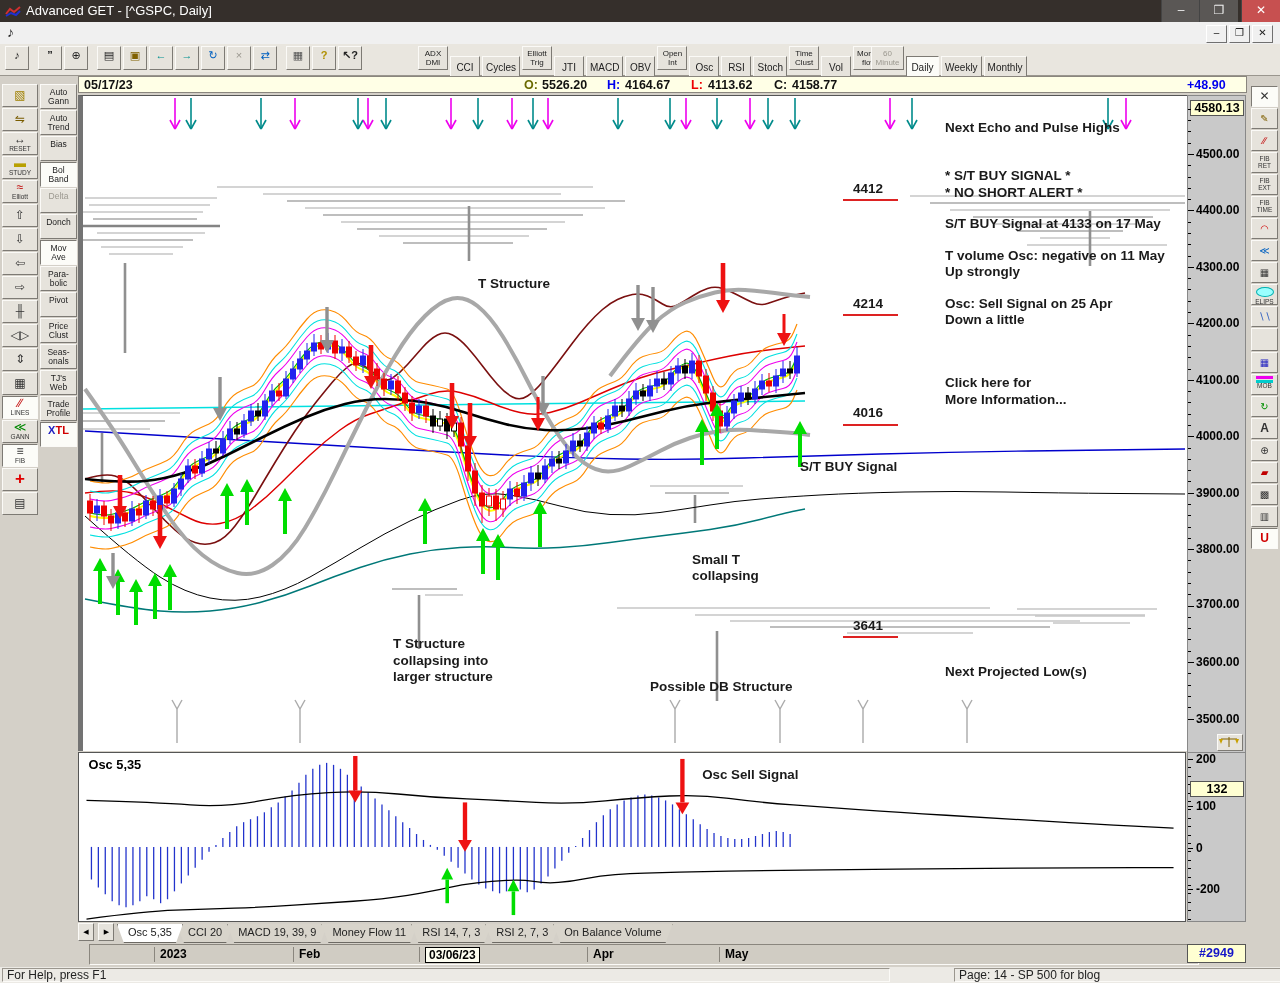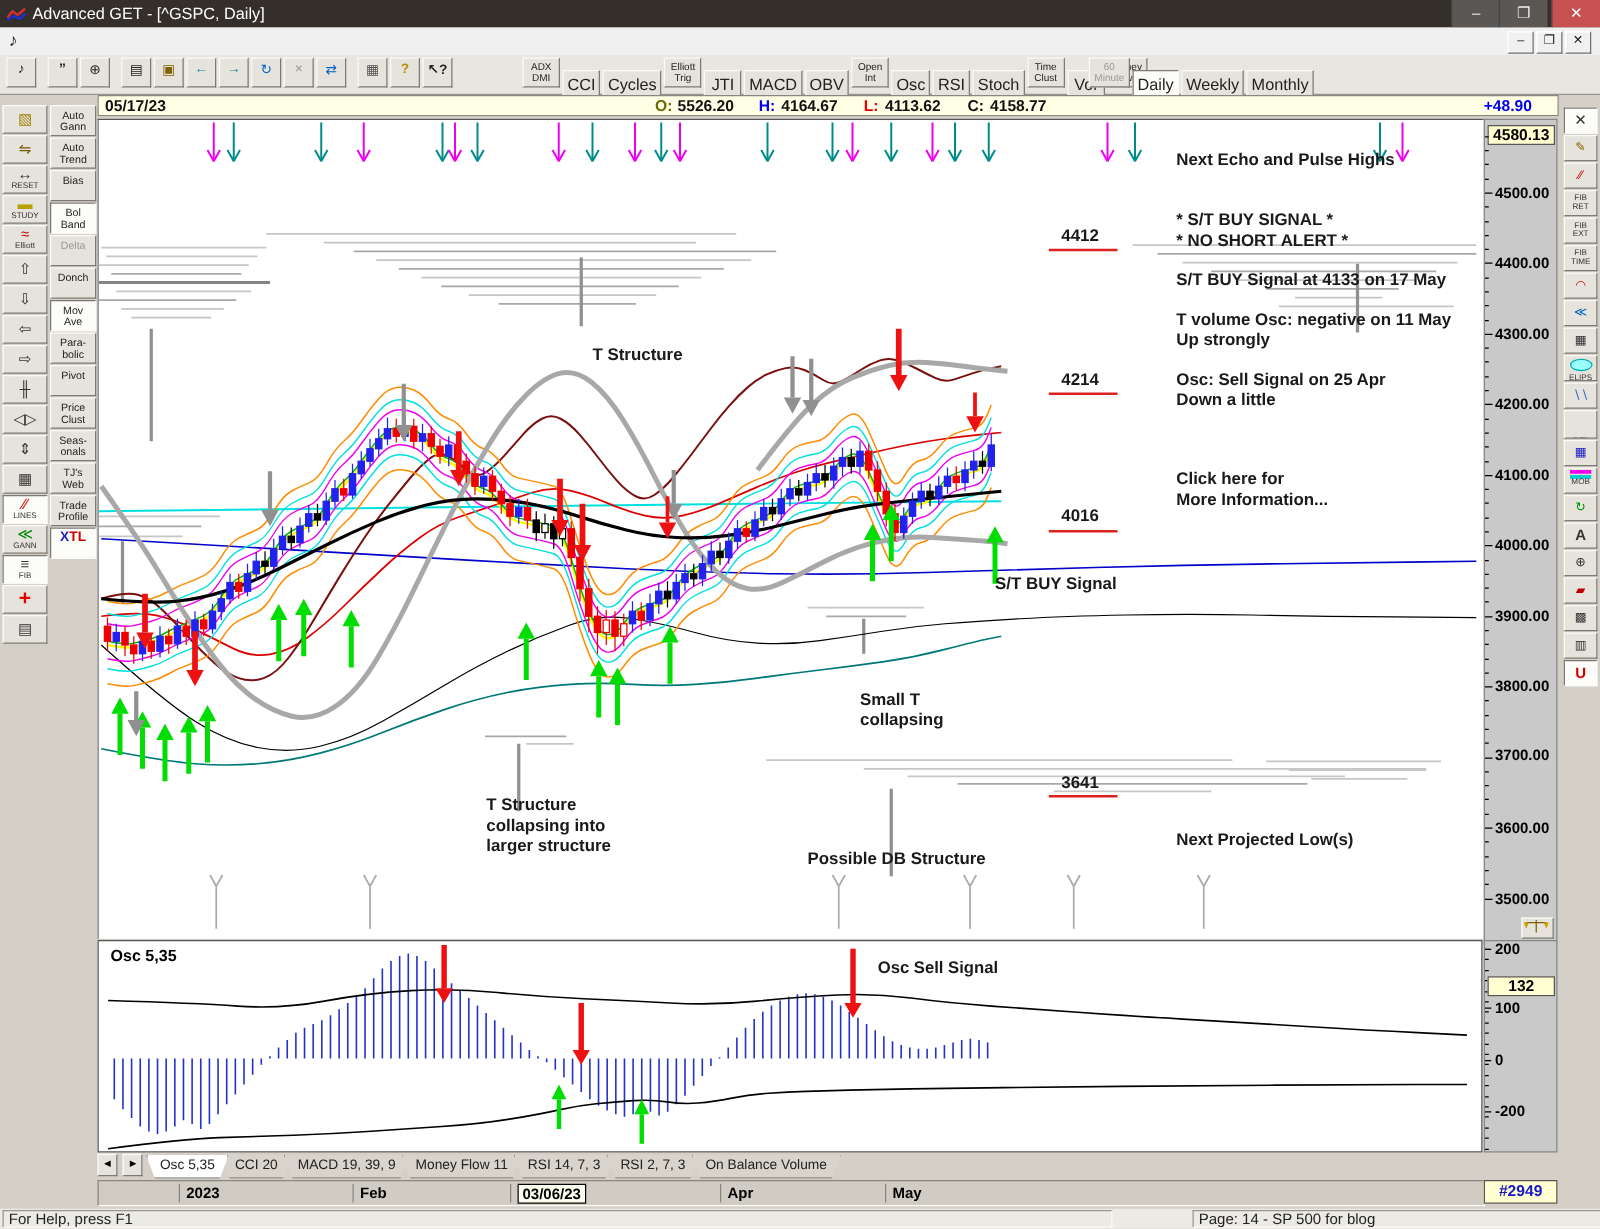--- a/index.html
+++ b/index.html
@@ -14,57 +14,57 @@
   #menubar{left:0;top:22px;width:1280px;height:22px;background:#f0f0f0;border-bottom:1px solid #b8b4ac;}
   .menu-item{display:inline-block;padding:3px 8px;font-size:13px;color:#111;}
   .mdi-btn{position:absolute;top:3px;width:19px;height:16px;background:#f0f0f0;border:1px solid;
     border-color:#fff #707070 #707070 #fff;font-size:10px;line-height:14px;text-align:center;color:#222;}
   #toolbar{left:0;top:44px;width:1280px;height:31px;background:#e9e6df;border-bottom:1px solid #9a968e;}
   .t-btn{position:relative;display:inline-block;vertical-align:top;height:24px;min-width:24px;margin:2px 1px;
     background:#e6e3dc;border:1px solid;border-color:#fbfaf7 #7d7a74 #7d7a74 #fbfaf7;
     font-size:11px;text-align:center;color:#222;box-sizing:border-box;padding:2px 3px;}
   .t-sep{display:inline-block;width:7px;height:24px;}
   .two-line{font-size:8px;line-height:8.5px;padding-top:3px;min-width:30px;}
-  .one-line{font-size:13px;line-height:18px;min-width:30px;margin-top:12px;}
+  .one-line{font-size:10px;line-height:18px;min-width:30px;margin-top:12px;}
   .pressed{background:#fcfcf8 !important;border-color:#7d7a74 #fbfaf7 #fbfaf7 #7d7a74 !important;}
   .disabled{color:#9b988f !important;}
   #infobar{left:78px;top:76px;width:1169px;height:17px;background:#ffffe6;border:1px solid #8a867e;
     box-sizing:border-box;font-size:12.5px;font-weight:bold;color:#111;}
   #infobar span{position:absolute;top:1px;}
   
   .sq-btn{position:relative;width:36px;height:23px;margin-bottom:1px;background:#e6e3dc;border:1px solid;
     border-color:#fbfaf7 #7d7a74 #7d7a74 #fbfaf7;box-sizing:border-box;text-align:center;color:#333;overflow:hidden;}
   .sq-btn .g{font-size:12px;line-height:13px;display:block;}
   .sq-btn .lbl{font-size:6.5px;line-height:6.5px;display:block;letter-spacing:0;}
   .txt-btn{width:37px;height:25px;margin-bottom:1px;background:#e6e3dc;border:1px solid;
     border-color:#fbfaf7 #7d7a74 #7d7a74 #fbfaf7;box-sizing:border-box;text-align:center;
     font-size:8.5px;line-height:9px;padding-top:3px;color:#222;}
   .r-btn{width:27px;height:21px;margin-bottom:1px;background:#e6e3dc;border:1px solid;
     border-color:#fbfaf7 #7d7a74 #7d7a74 #fbfaf7;box-sizing:border-box;text-align:center;
     font-size:10px;line-height:10px;color:#333;overflow:hidden;}
   .r-btn .tiny{font-size:6.5px;line-height:6.8px;display:block;}
   
-  #mainchart{left:78px;top:95px;width:1108px;height:655px;background:#fff;border-left:1px solid #737373;border-top:1px solid #555;}
+  #mainchart{left:78px;top:95px;width:1108px;height:655px;background:#fff;border-left:5px solid #737373;border-top:1px solid #555;}
   #oscchart{left:78px;top:752px;width:1108px;height:170px;background:#fff;border:1px solid #555;box-sizing:border-box;}
   .axis{background:#c9c9c9;border:1px solid #888;box-sizing:border-box;}
   #paxis{left:1187px;top:95px;width:59px;height:660px;}
   #oaxis{left:1187px;top:752px;width:59px;height:170px;}
   .ax-lbl{position:absolute;font-size:12px;font-weight:bold;color:#000;}
   .ax-box{position:absolute;left:2px;width:52px;background:#ffffd2;border:1px solid #555;
     font-size:12.5px;font-weight:bold;text-align:center;color:#000;}
   
   #tabrow{left:78px;top:922px;width:1120px;height:20px;}
   .nav-b{display:inline-block;width:14px;height:16px;background:#e6e3dc;border:1px solid;
     border-color:#fbfaf7 #7d7a74 #7d7a74 #fbfaf7;font-size:7px;line-height:15px;text-align:center;vertical-align:top;margin-top:1px;}
   .tab{display:inline-block;height:17px;padding:1px 10px 0 10px;margin-left:-6px;background:#d8d4cb;
     border:1px solid #6d6a64;border-top:none;font-size:11px;line-height:15px;color:#222;
     clip-path:polygon(0 0,100% 0,calc(100% - 7px) 100%,7px 100%);}
   .tab.active{background:#fff;font-weight:normal;position:relative;z-index:3;}
   #timeline{left:0;top:943px;width:1280px;height:22px;background:#d4d0c8;}
-  #tl-band{position:absolute;left:78px;top:1px;width:1108px;height:19px;background:#d0ccc3;
+  #tl-band{position:absolute;left:89px;top:1px;width:1108px;height:19px;background:#d0ccc3;
     border:1px solid;border-color:#8a867e #fbfaf7 #fbfaf7 #8a867e;}
   .tl-lbl{position:absolute;top:2px;font-size:12px;font-weight:bold;color:#000;}
   .tl-box{border:1px solid #000;background:#fdfdf0;padding:0 3px;}
   #barnum{position:absolute;left:1187px;top:1px;width:59px;height:19px;background:#ffffd2;
     border:1px solid #555;box-sizing:border-box;color:#1515c8;font-weight:bold;font-size:12.5px;text-align:center;line-height:17px;}
   #statusbar{left:0;top:967px;width:1280px;height:16px;background:#eceae5;font-size:12px;color:#222;}
   .st-panel{position:absolute;top:1px;height:14px;border:1px solid;border-color:#9a968e #fbfaf7 #fbfaf7 #9a968e;
     padding:0 4px;line-height:13px;box-sizing:border-box;}
   .mini-ellipse{display:inline-block;width:16px;height:8px;border:1px solid #00b0b0;background:#9ff;border-radius:50%;}
   .mob-bars i{display:block;height:3px;margin:1px 4px 0 4px;}

